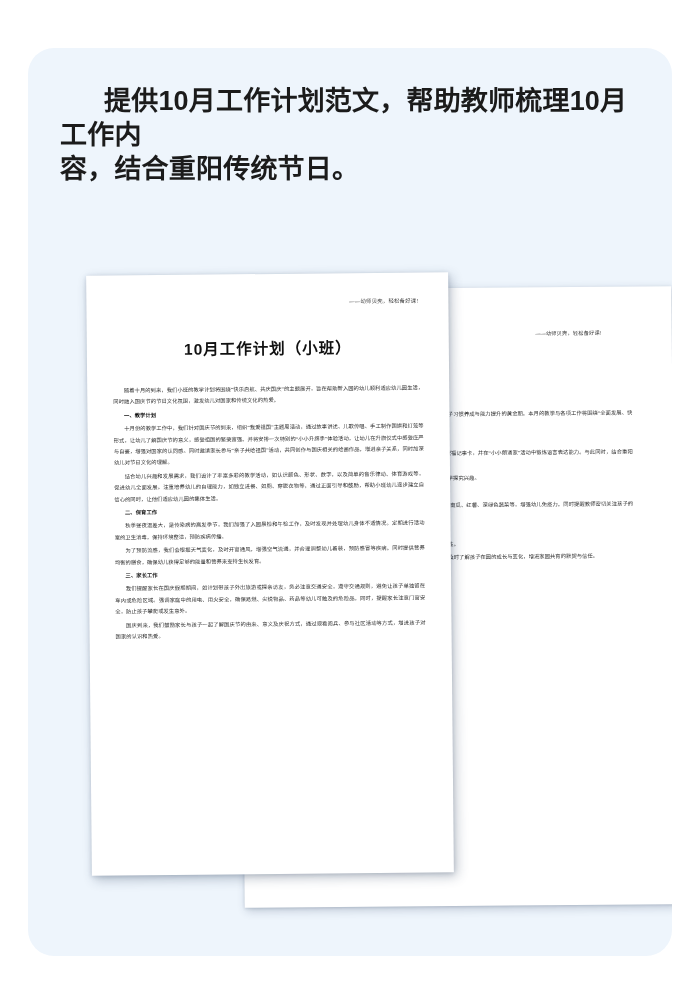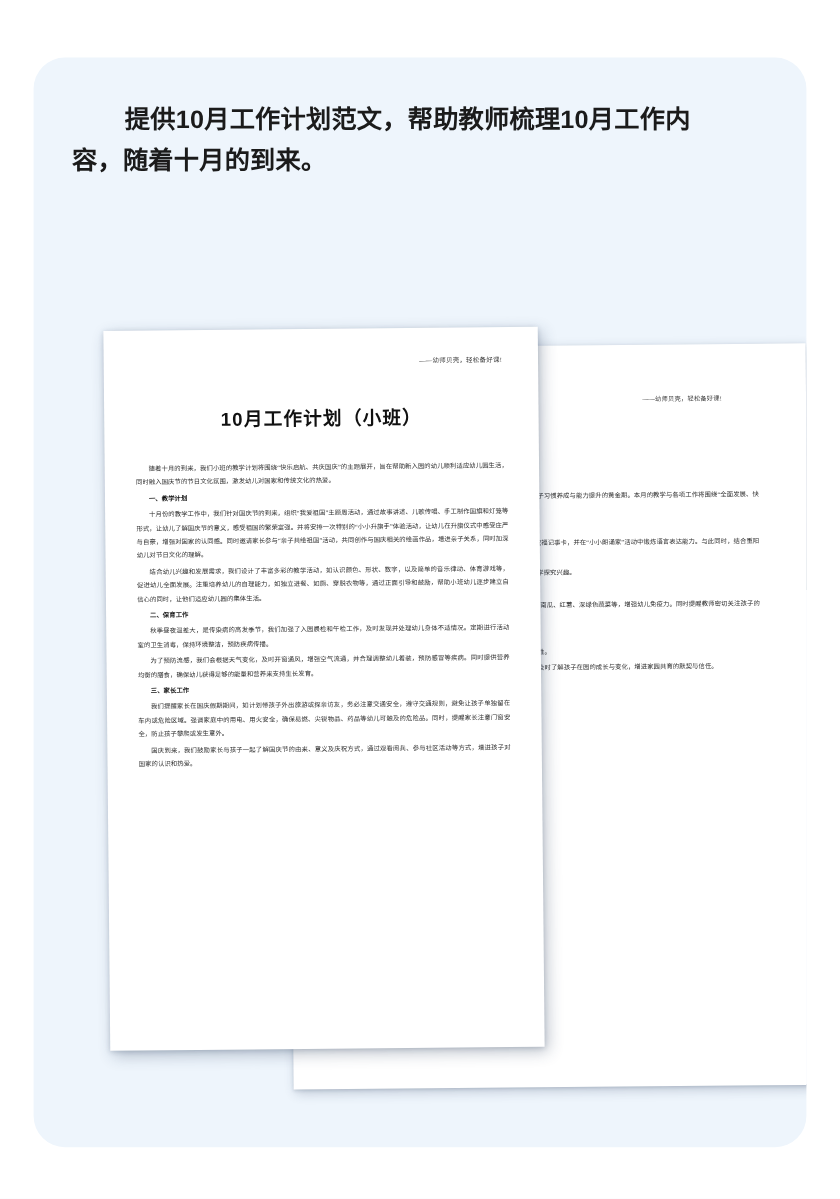--- a/index.html
+++ b/index.html
@@ -28,21 +28,21 @@
     overflow: hidden;
   }
 
   
   .headline {
     position: absolute;
     left: 32px;
     top: 36px;
     width: 580px;
     color: #1b1b1b;
-    font-size: 21px;
+    font-size: 27px;
     line-height: 34px;
     font-weight: 700;
     letter-spacing: 0.2px;
     font-family: "Liberation Sans", "DejaVu Sans", sans-serif;
   }
   .headline .indent { display: inline-block; width: 44px; }
 
   
   .sheet {
     position: absolute;
@@ -132,21 +132,21 @@
   
   .clip { overflow: hidden; }
 </style>
 </head>
 <body>
 
 <div class="card">
 
   <div class="headline">
     <span class="indent"></span><span>提供10月工作计划范文，帮助教师梳理10月工作内</span><br>
-    <span>容，随着十月的到来。</span>
+    <span>容，结合重阳传统节日。</span>
   </div>
 
   <div class="sheet sheet-back clip doc">
     <div class="doc-header">——幼师贝壳，轻松备好课!</div>
     <div class="doc-title">10月工作计划（大班）</div>
     <div class="doc-body">
         <p class="">十月，大班的孩子们即将迎来人生中重要的一步——幼小衔接。作为教师，我们深知这一阶段对孩子适应未来小学生活的关键作用，更是孩子习惯养成与能力提升的黄金期。本月的教学与各项工作将围绕“全面发展、快乐成长”的理念展开，注重学科化训练，以支持孩子们在情感、认知与社会性方面的持续成长。</p>
         <p class="heading">一、教学计划</p>
         <p class="">围绕国庆主题，组织幼儿阅读《我们的祖国》《国旗的故事》等富有感染力的绘本，引导孩子表达对祖国的热爱之情；开展手工创作，制作祝福记事卡，并在“小小朗诵家”活动中锻炼语言表达能力。与此同时，结合重阳传统节日，带领幼儿了解敬老文化、制作剪纸与手工艺品，引导他们懂得感恩与关爱长辈。</p>
         <p class="">在科学探索方面，我们将带领幼儿走进秋天，如观察树叶变色、收集落叶标本、记录天气变化等，帮助孩子在真实体验中培养观察能力和科学探究兴趣。</p>

